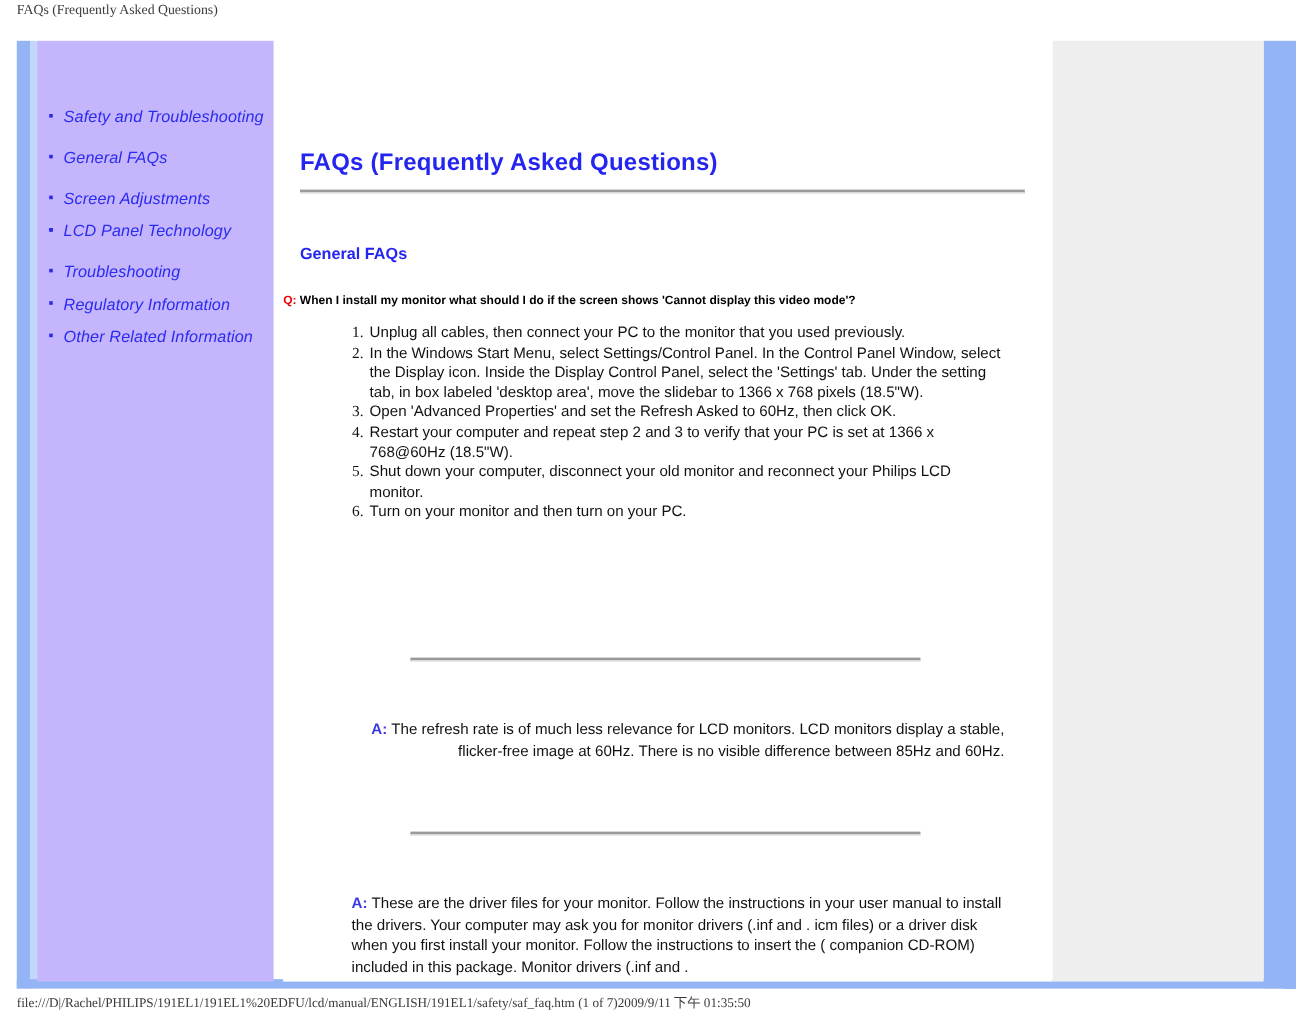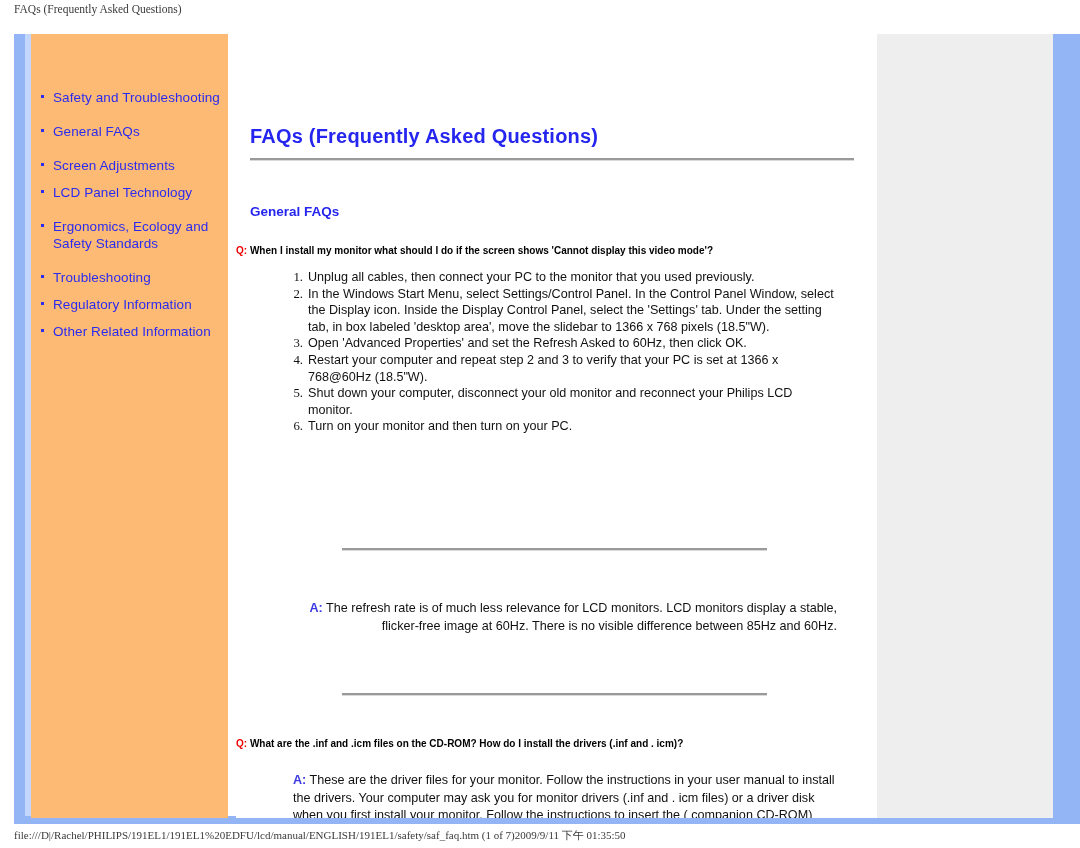--- a/index.html
+++ b/index.html
@@ -63,21 +63,22 @@
     left: 14px; top: 790px;
     width: 1066px; height: 8px;
     background: #93b4f5;
   }
 
   
   .sidebar {
     position: absolute;
     left: 31px; top: 8px;
     width: 197px; height: 784px;
-    background: #fdba74;
+    background: #c4b5fd;
+    font-style: italic;
   }
   .sidebar-list {
     position: absolute;
     left: 5px; top: 55px;
     width: 190px;
   }
   .nav-item {
     display: block;
     position: relative;
     padding-left: 17px;
@@ -242,24 +243,20 @@
 
       <a class="nav-item tight" href="#">
         <span class="nav-bullet"></span>
       </a>
 
       <a class="nav-item" href="#">
         <span class="nav-bullet"></span>
         <span>LCD Panel Technology</span>
       </a>
 
-      <a class="nav-item" href="#">
-        <span class="nav-bullet"></span>
-        <span>Ergonomics, Ecology and Safety Standards</span>
-      </a>
 
       <a class="nav-item tight" href="#">
         <span class="nav-bullet"></span>
         <span>Troubleshooting</span>
       </a>
 
       <a class="nav-item tight" href="#">
         <span class="nav-bullet"></span>
         <span>Regulatory Information</span>
       </a>
@@ -298,24 +295,20 @@
     <div class="qa-block" style="top:546px;">
       <p class="a-line" style="margin-top:20px;text-align:right;">
         <span class="a-mark">A:</span>
         <span>The refresh rate is of much less relevance for LCD monitors. LCD monitors display a stable, flicker-free image at 60Hz. There is no visible difference between 85Hz and 60Hz.</span>
       </p>
     </div>
 
     <div class="rule-narrow" style="top:659px;"></div>
 
     <div class="qa-block" style="top:691px;">
-      <p class="q-line">
-        <span class="q-mark">Q:</span>
-        <span>What are the .inf and .icm files on the CD-ROM? How do I install the drivers (.inf and . icm)?</span>
-      </p>
       <p class="a-line" style="margin-top:20px;">
         <span class="a-mark">A:</span>
         <span>These are the driver files for your monitor. Follow the instructions in your user manual to install the drivers. Your computer may ask you for monitor drivers (.inf and . icm files) or a driver disk when you first install your monitor. Follow the instructions to insert the ( companion CD-ROM) included in this package. Monitor drivers (.inf and .</span>
       </p>
     </div>
 
   </div>
 </div>
 
 <div class="status-bar">

